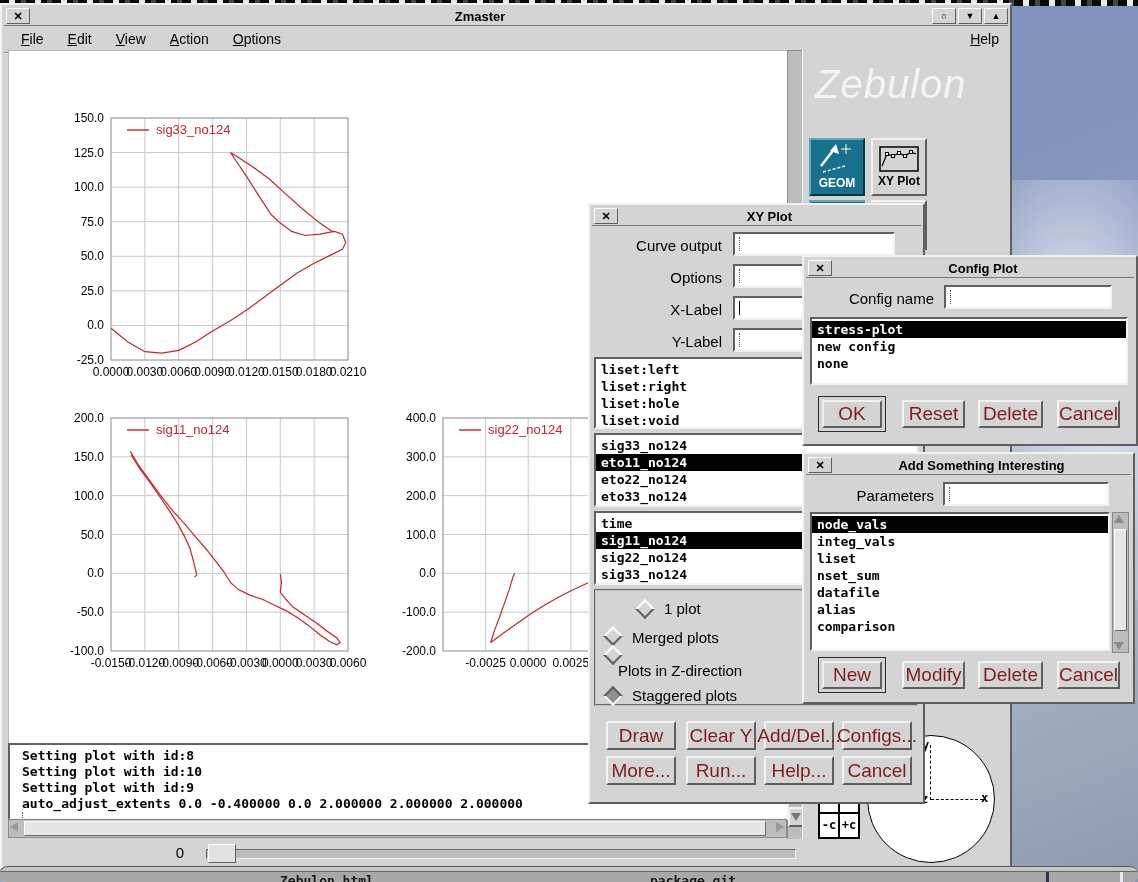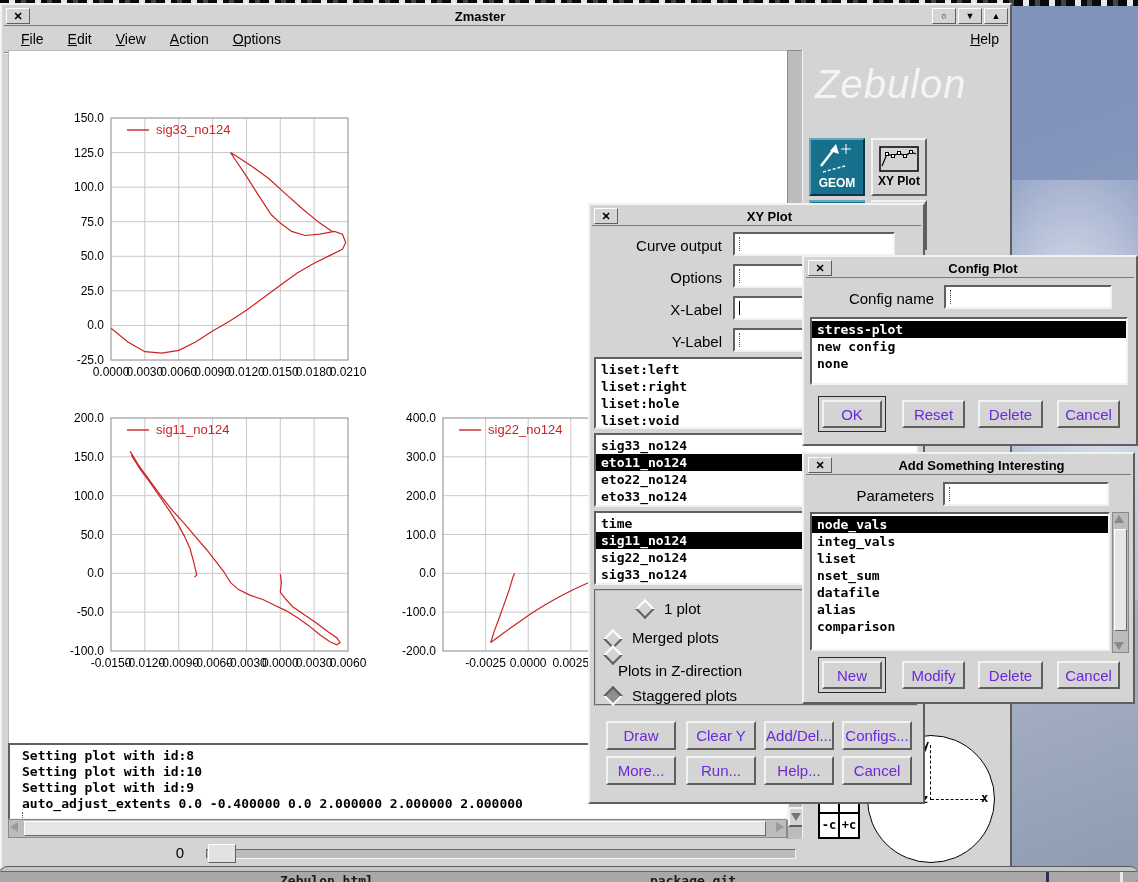--- a/index.html
+++ b/index.html
@@ -16,21 +16,21 @@
     pointer-events:none;
   }
   .abs{position:absolute;}
   
   .raised{background:#d4d4d4;border-top:2px solid #f2f2f2;border-left:2px solid #f2f2f2;
           border-bottom:2px solid #5f5f5f;border-right:2px solid #5f5f5f;}
   .sunken{background:#fff;border-top:2px solid #5f5f5f;border-left:2px solid #5f5f5f;
           border-bottom:2px solid #f2f2f2;border-right:2px solid #f2f2f2;}
   .btn{background:#d4d4d4;border-top:2px solid #f2f2f2;border-left:2px solid #f2f2f2;
        border-bottom:2px solid #5f5f5f;border-right:2px solid #5f5f5f;
-       font-size:15px;color:#6d28d9;display:flex;align-items:center;justify-content:center;box-sizing:border-box;}
+       font-size:19px;color:#7f1d1d;display:flex;align-items:center;justify-content:center;box-sizing:border-box;}
   .focusring{outline:1px solid #2a2a2a;outline-offset:3px;}
   .titlebar{position:absolute;left:2px;right:2px;top:2px;height:18px;background:#d4d4d4;
             border-bottom:1px solid #7a7a7a;display:flex;align-items:center;}
   .titlebar .title{flex:1;text-align:center;font-weight:bold;font-size:13px;color:#000;}
   .closebox{width:22px;height:14px;margin-left:2px;background:#d4d4d4;
             border-top:1px solid #fff;border-left:1px solid #fff;border-bottom:1px solid #5f5f5f;border-right:1px solid #5f5f5f;
             display:flex;align-items:center;justify-content:center;font-weight:bold;font-size:11px;}
   .wbtn{width:22px;height:14px;margin-left:2px;background:#d4d4d4;
         border-top:1px solid #fff;border-left:1px solid #fff;border-bottom:1px solid #5f5f5f;border-right:1px solid #5f5f5f;
         display:flex;align-items:center;justify-content:center;font-size:9px;}
@@ -316,21 +316,21 @@
     <div class="litem sel">sig11_no124</div>
     <div class="litem">sig22_no124</div>
     <div class="litem">sig33_no124</div>
   </div>
 
   <div class="abs groove" style="left:4px;top:384px;width:320px;height:113px;">
     <div class="abs" style="left:10px;top:9px;display:flex;align-items:center;padding-left:32px;">
       <span class="diamond"></span>
       <span class="radiolabel">1 plot</span>
     </div>
-    <div class="abs" style="left:10px;top:38px;display:flex;align-items:flex-end;">
+    <div class="abs" style="left:10px;top:38px;display:flex;align-items:flex-start;">
       <span class="diamond"></span>
       <span class="radiolabel">Merged plots</span>
     </div>
     <div class="abs" style="left:10px;top:57px;display:flex;flex-direction:column;">
       <span class="diamond"></span>
       <span class="radiolabel">Plots in Z-direction</span>
     </div>
     <div class="abs" style="left:10px;top:96px;display:flex;align-items:center;">
       <span class="diamond on"></span>
       <span class="radiolabel">Staggered plots</span>

